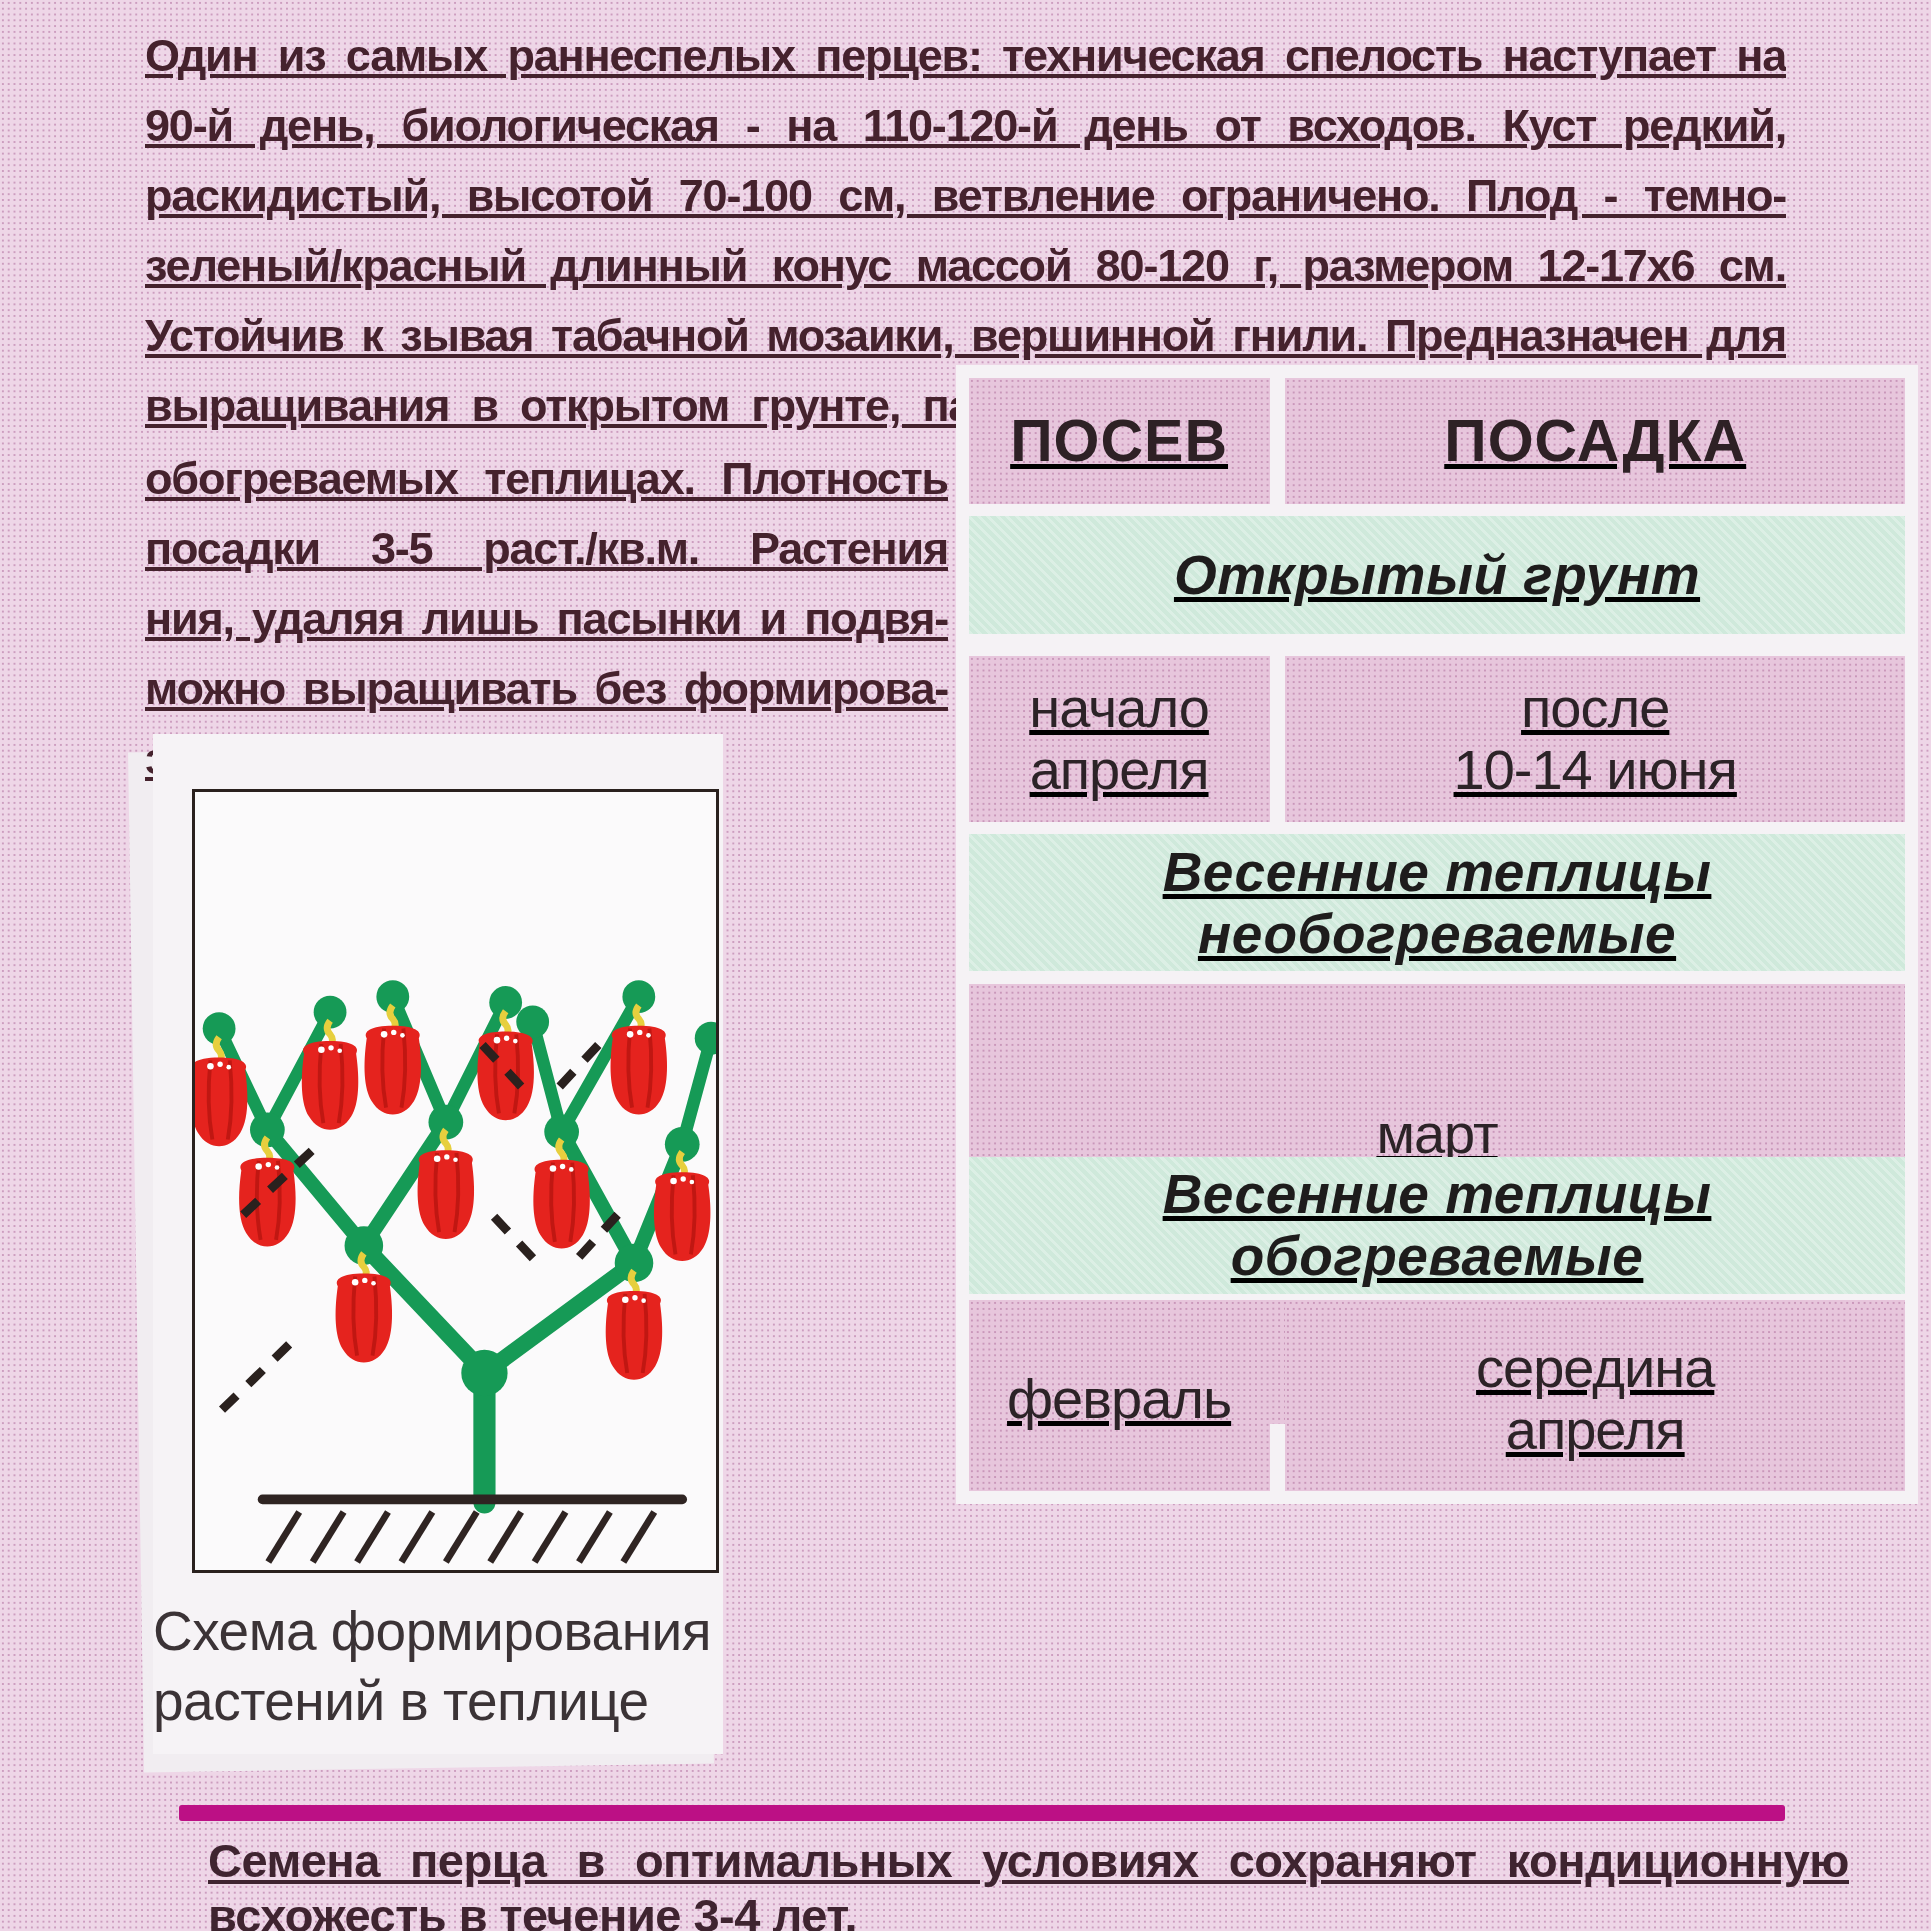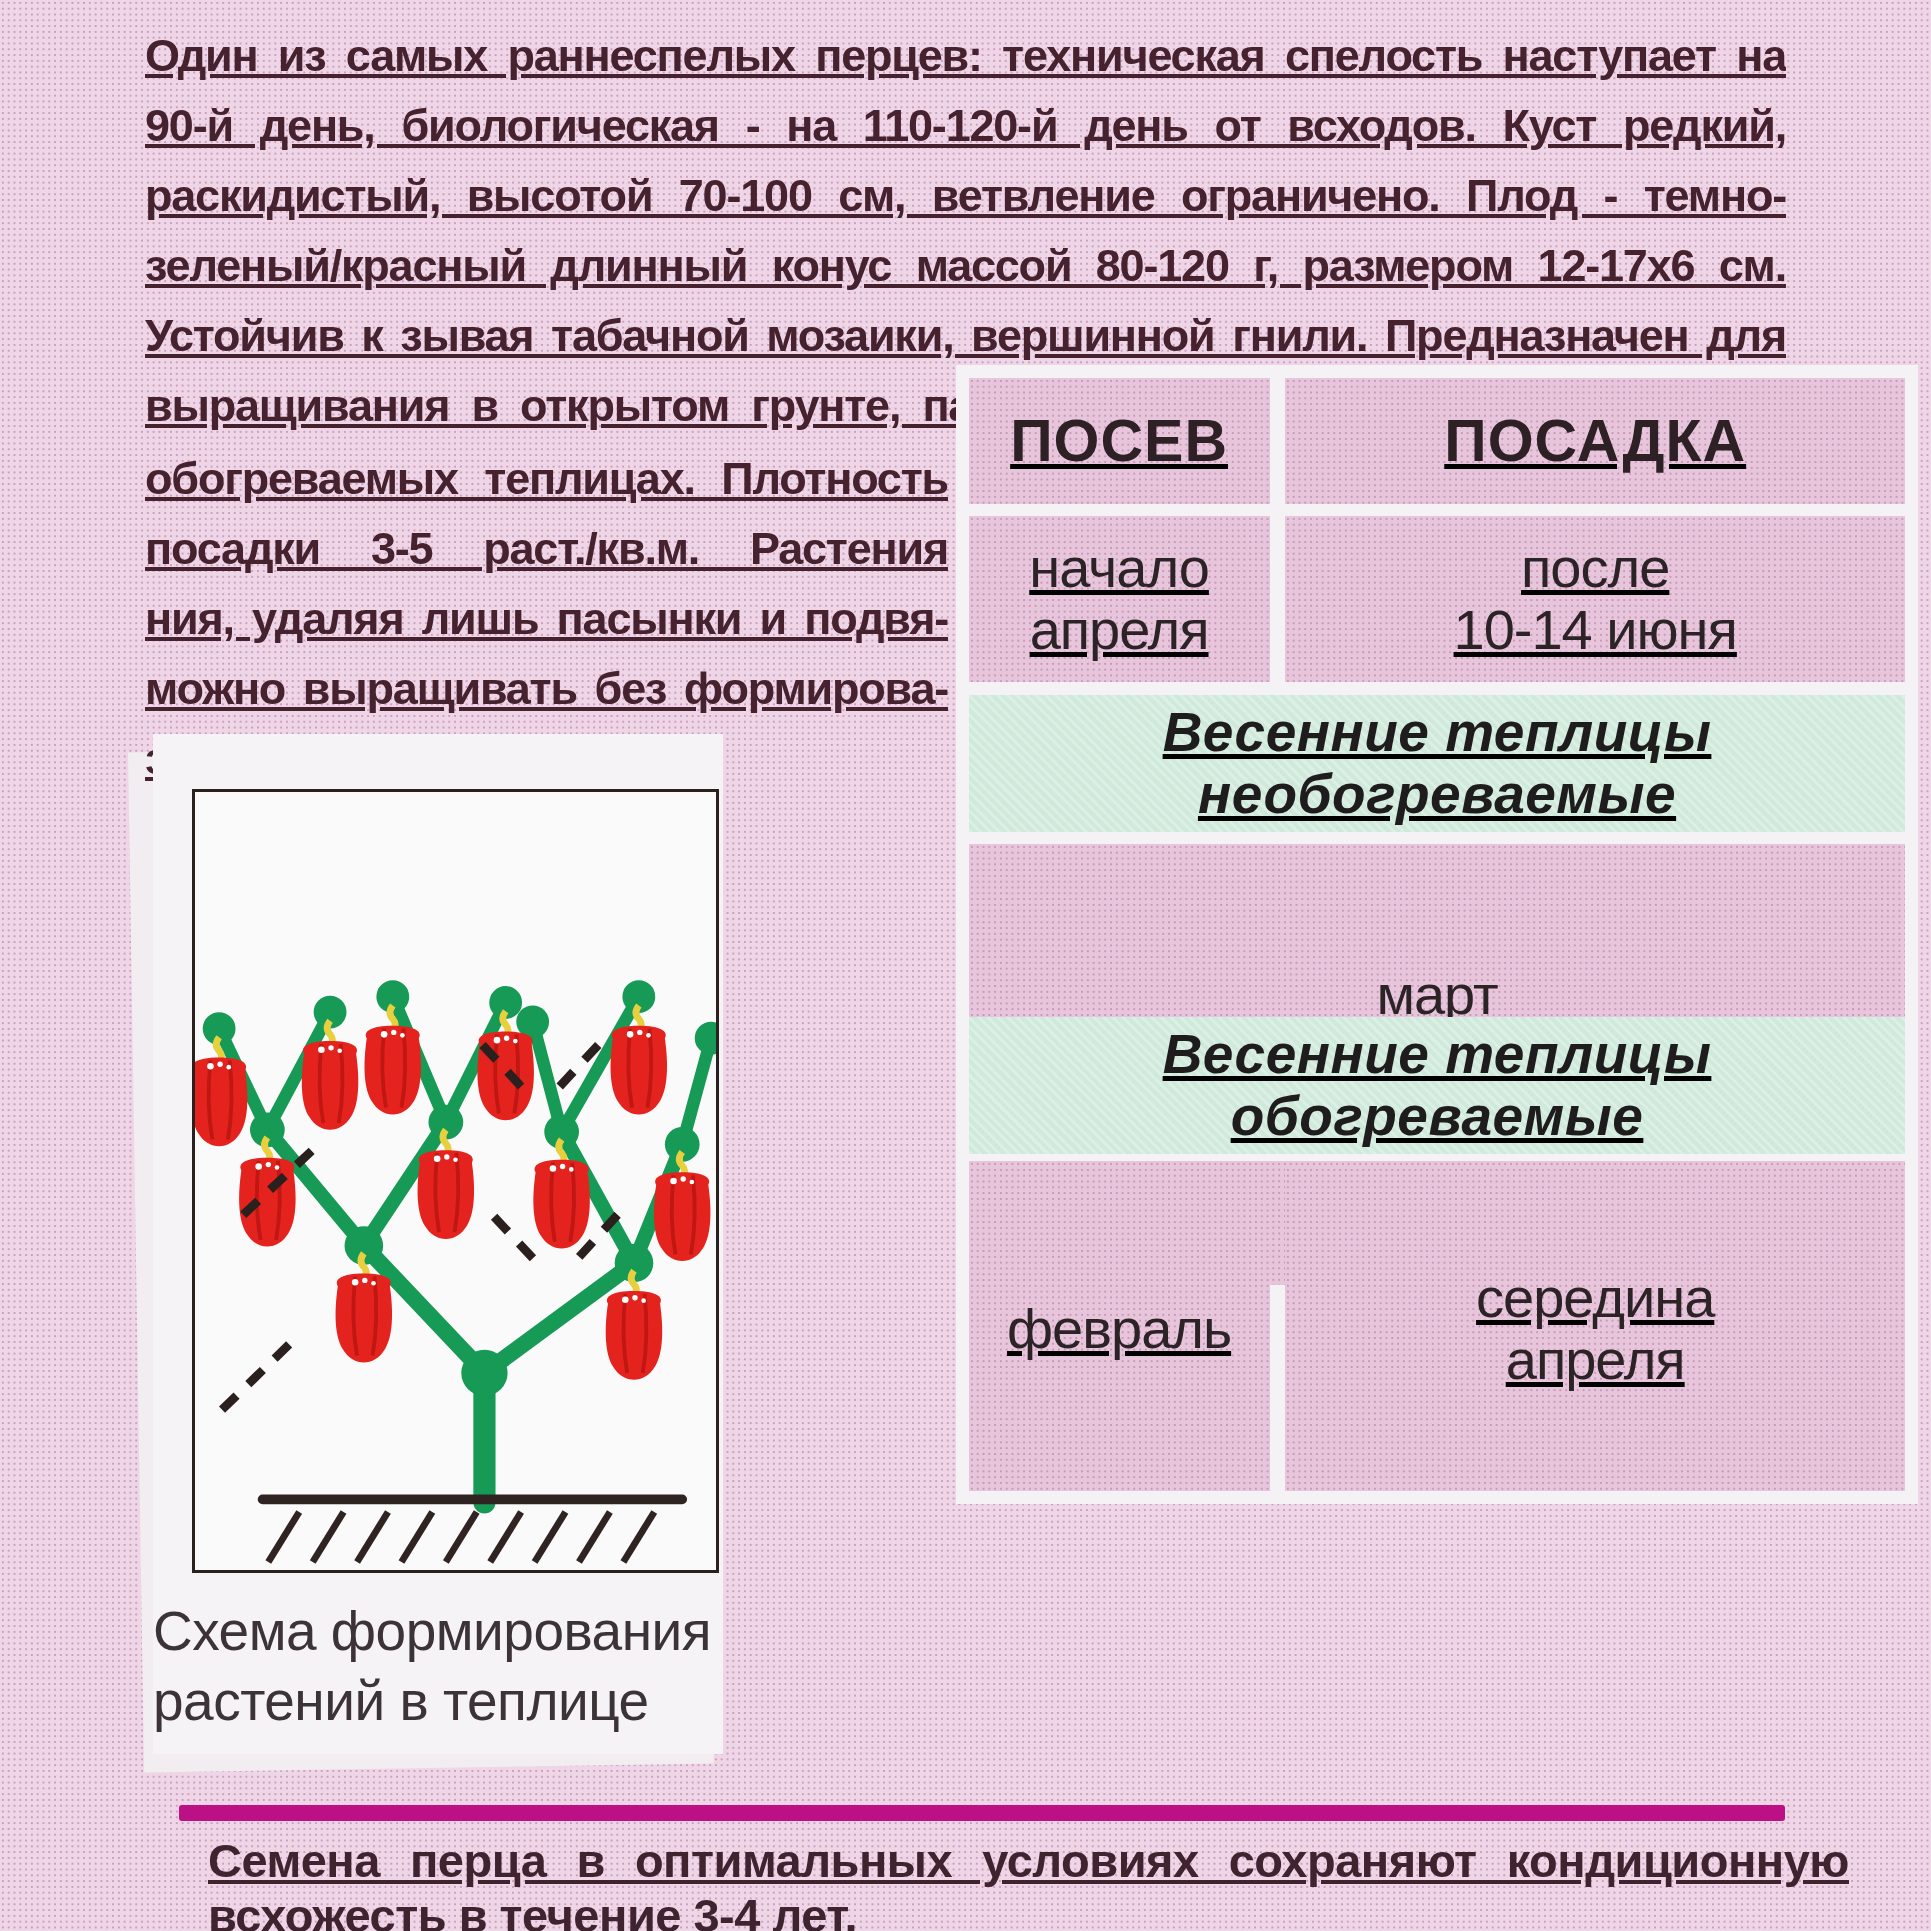--- a/index.html
+++ b/index.html
@@ -77,21 +77,22 @@
     <div class="jline">можно выращивать без формирова-</div>
     <div class="jline last">зывая кусты.</div>
   </div>
 
 <div class="abs tbl">
   <div class="trow" style="height:126px;">
     <div class="cell cl hcell">ПОСЕВ</div>
     <div class="cell hcell">ПОСАДКА</div>
   </div>
 
-  <div class="trow" style="height:166px;">
+  <div class="band" style="height:118px;">Открытый грунт</div>
+  <div class="trow" style="height:166px;margin-top:9px;">
     <div class="cell cl dcell">начало
 апреля</div>
     <div class="cell dcell">после
 10-14 июня</div>
   </div>
 
   <div class="band" style="height:137px;">Весенние теплицы
 необогреваемые</div>
   <div class="trow" style="height:160px;flex-direction:column;">
     <div class="cell cl dcell">март</div>

